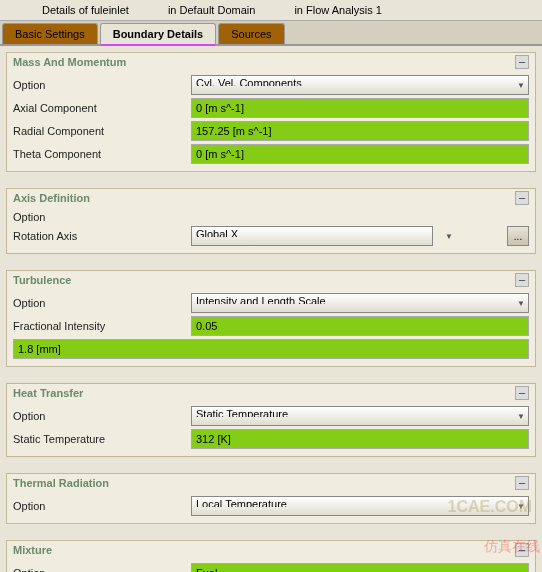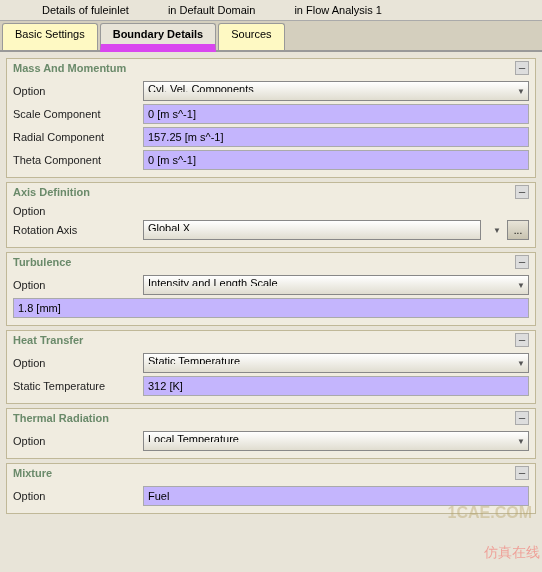--- a/index.html
+++ b/index.html
@@ -20,43 +20,43 @@
     .title-bar span { font-weight: normal; margin-left: 36px; }
     .title-bar strong { font-weight: normal; }
     .tabs {
       display: flex;
       background: #d4cfbe;
       border-bottom: 2px solid #999;
       padding: 2px 2px 0 2px;
     }
     .tab {
       padding: 4px 12px;
-      background: #fef9c3;
+      background: #a16207;
       border: 1px solid #999;
       border-bottom: none;
       cursor: pointer;
       font-size: 11px;
       margin-right: 2px;
       border-radius: 3px 3px 0 0;
     }
     .tab.active {
       background: #e8e4d8;
-      border-bottom: 8px solid #d946ef;
+      border-bottom: 2px solid #d946ef;
       font-weight: bold;
       margin-bottom: -2px;
       z-index: 1;
     }
     .content {
       background: #e8e4d8;
       padding: 6px;
       overflow-y: auto;
       height: 530px;
     }
     .section {
-      margin-bottom: 4px;
+      margin-bottom: 16px;
       border: 1px solid #c0b898;
       background: #f0ece0;
     }
     .section-header {
       display: flex;
       justify-content: space-between;
       align-items: center;
       background: #f0ece0;
       padding: 2px 6px;
     }
@@ -79,33 +79,34 @@
       line-height: 1;
     }
     .section-body {
       padding: 4px 6px;
       background: #f0ece0;
     }
     .field-row {
       display: flex;
       align-items: center;
       margin-bottom: 3px;
+      gap: 48px;
     }
     .field-label {
       width: 130px;
       min-width: 130px;
       font-size: 11px;
       color: #222;
       padding-right: 6px;
     }
     .field-input {
       flex: 1;
       height: 20px;
       border: 1px solid #aaa;
-      background: #c4b5fd;
+      background: #84cc16;
       font-size: 11px;
       padding: 1px 4px;
       color: #000;
     }
     .select-wrapper {
       flex: 1;
       position: relative;
       display: flex;
       align-items: center;
     }
@@ -193,21 +194,21 @@
     <div class="section-body">
       <div class="field-row">
         <span class="field-label">Option</span>
         <div class="select-wrapper">
           <select>
             <option>Cyl. Vel. Components</option>
           </select>
         </div>
       </div>
       <div class="field-row">
-        <span class="field-label">Scale Component</span>
+        <span class="field-label">Axial Component</span>
         <input class="field-input" type="text" value="0 [m s^-1]" style="">
       </div>
       <div class="field-row">
         <span class="field-label">Radial Component</span>
         <input class="field-input" type="text" value="157.25 [m s^-1]" style="">
       </div>
       <div class="field-row">
         <span class="field-label">Theta Component</span>
         <input class="field-input" type="text" value="0 [m s^-1]" style="">
       </div>
@@ -243,20 +244,24 @@
     <div class="section-body">
       <div class="field-row">
         <span class="field-label">Option</span>
         <div class="select-wrapper">
           <select>
             <option>Intensity and Length Scale</option>
           </select>
         </div>
       </div>
       <div class="field-row">
+        <span class="field-label">Fractional Intensity</span>
+        <input class="field-input" type="text" value="0.05" style="">
+      </div>
+      <div class="field-row">
         <input class="field-input" type="text" value="1.8 [mm]" style="">
       </div>
     </div>
   </div>
 
   <div class="section">
     <div class="section-header">
       <span class="section-title">Heat Transfer</span>
       <div class="collapse-btn">−</div>
     </div>

